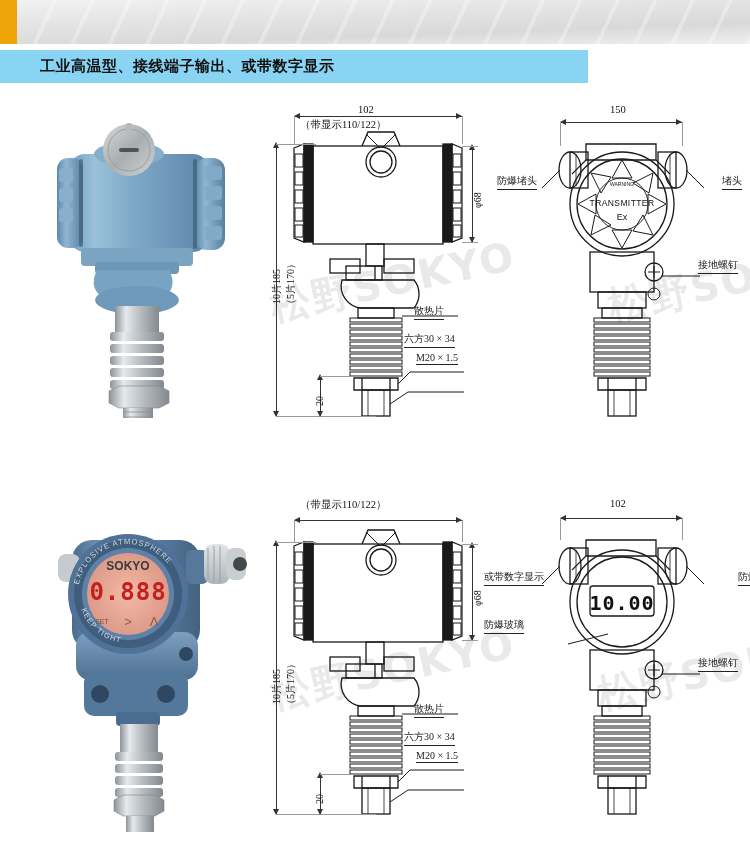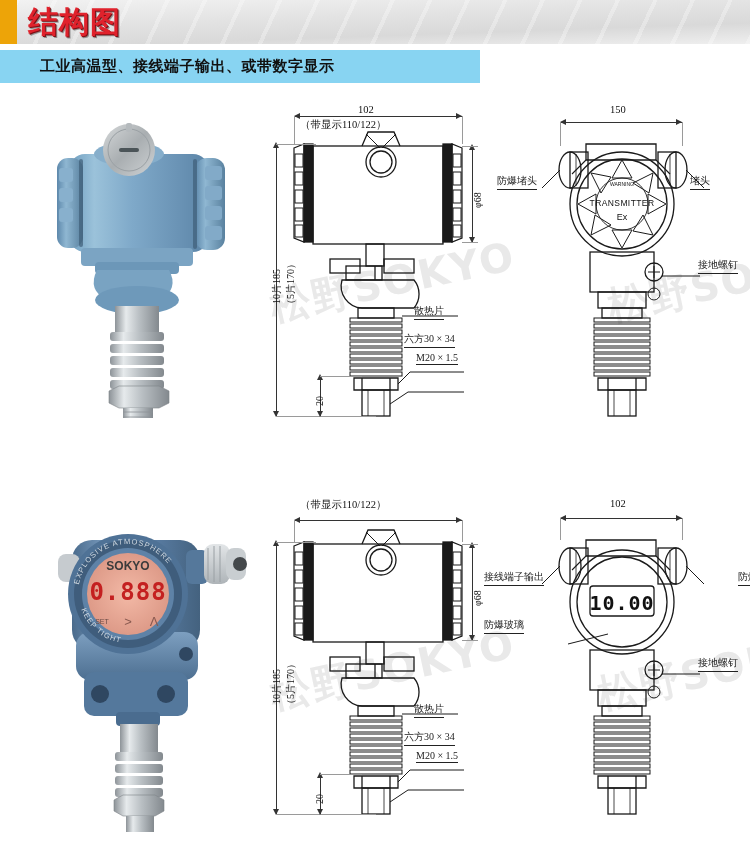--- a/index.html
+++ b/index.html
@@ -13,21 +13,21 @@
     overflow:hidden;}
   .header .sheen{position:absolute;inset:0;
     background:repeating-linear-gradient(115deg,rgba(255,255,255,0) 0 14px,rgba(255,255,255,.55) 14px 18px,rgba(255,255,255,0) 18px 34px);
     opacity:.55;}
   .header .obar{position:absolute;left:0;top:0;width:17px;height:44px;background:#eda408;}
   .header .htitle{position:absolute;left:28px;top:1px;font-size:30px;line-height:42px;
     font-weight:bold;color:#e0222c;
     font-family:"DejaVu Sans","Liberation Sans",sans-serif;
     text-shadow:1px 1px 0 #7e1116,2px 2px 0 rgba(0,0,0,.35);
     letter-spacing:1px;}
-  .subbar{position:absolute;left:0;top:50px;width:480px;height:33px;background:#88d4f2;}
+  .subbar{position:absolute;left:0;top:50px;width:588px;height:33px;background:#88d4f2;}
   .subbar .stext{position:absolute;left:40px;top:0;line-height:33px;font-size:15px;font-weight:bold;
     color:#111;font-family:"DejaVu Sans","Liberation Sans",sans-serif;letter-spacing:.5px;}
   .panel{position:absolute;}
   .lbl{position:absolute;font-size:10px;color:#1a1a1a;white-space:nowrap;
        font-family:"Liberation Serif","DejaVu Serif",serif;}
   .lbl.u{border-bottom:1px solid #222;padding-bottom:1px;}
   .vlbl{position:absolute;font-size:10px;white-space:nowrap;
         transform-origin:0 0;transform:rotate(-90deg);}
   .dim{position:absolute;font-size:10.5px;white-space:nowrap;}
 
@@ -52,21 +52,20 @@
   
   .photo{position:absolute;}
   svg{display:block;}
 </style>
 </head>
 <body>
 
 <div class="header">
   <div class="sheen"></div>
   <div class="obar"></div>
-  <div class="htitle">结构图</div>
 </div>
 <div class="subbar">
   <div class="stext">工业高温型、接线端子输出、或带数字显示</div>
 </div>
 
 <div class="photo" style="left:55px;top:118px;width:200px;height:300px;">
   <svg width="200" height="300" viewBox="0 0 200 300">
     <defs>
       <linearGradient id="blueBody" x1="0" y1="0" x2="1" y2="0">
         <stop offset="0" stop-color="#6d9cbe"></stop>
@@ -334,21 +333,21 @@
     <text x="124" y="82" text-anchor="middle" font-family="Liberation Sans, sans-serif" font-size="5" fill="#111">WARNING</text>
 
     <g stroke="#1a1a1a" stroke-width="1" fill="none">
       <line x1="62" y1="66" x2="44" y2="84"></line>
       <line x1="188" y1="66" x2="206" y2="84"></line>
       <line x1="164" y1="172" x2="202" y2="172"></line>
     </g>
   </svg>
 
   <div class="lbl u" style="left:-1px;top:70px;">防爆堵头</div>
-  <div class="lbl u" style="left:192px;top:70px;">堵头</div>
+  <div class="lbl u" style="left:224px;top:70px;">堵头</div>
   <div class="lbl u" style="left:200px;top:154px;">接地螺钉</div>
 </div>
 
 <div class="photo" style="left:58px;top:512px;width:200px;height:320px;">
   <svg width="200" height="320" viewBox="0 0 200 320">
     <defs>
       <linearGradient id="bb" x1="0" y1="0" x2="1" y2="0">
         <stop offset="0" stop-color="#4a6b8c"></stop>
         <stop offset="0.25" stop-color="#7698bb"></stop>
         <stop offset="0.6" stop-color="#5b7fa6"></stop>
@@ -586,17 +585,17 @@
     </g>
     <text x="124" y="118" text-anchor="middle" font-family="DejaVu Sans Mono, monospace" font-size="20" font-weight="bold" fill="#111" letter-spacing="1">10.00</text>
     <g stroke="#1a1a1a" stroke-width="1" fill="none">
       <line x1="62" y1="74" x2="44" y2="92"></line>
       <line x1="188" y1="74" x2="206" y2="92"></line>
       <line x1="110" y1="142" x2="70" y2="152"></line>
       <line x1="164" y1="182" x2="202" y2="182"></line>
     </g>
   </svg>
 
-  <div class="lbl u" style="left:-14px;top:78px;">接线端子输出</div>
+  <div class="lbl u" style="left:-14px;top:78px;">或带数字显示</div>
   <div class="lbl u" style="left:-14px;top:126px;">防爆玻璃</div>
   <div class="lbl u" style="left:202px;top:78px;margin-left:38px;">防爆堵头</div>
   <div class="lbl u" style="left:200px;top:164px;">接地螺钉</div>
 </div>
 
 </body></html>

